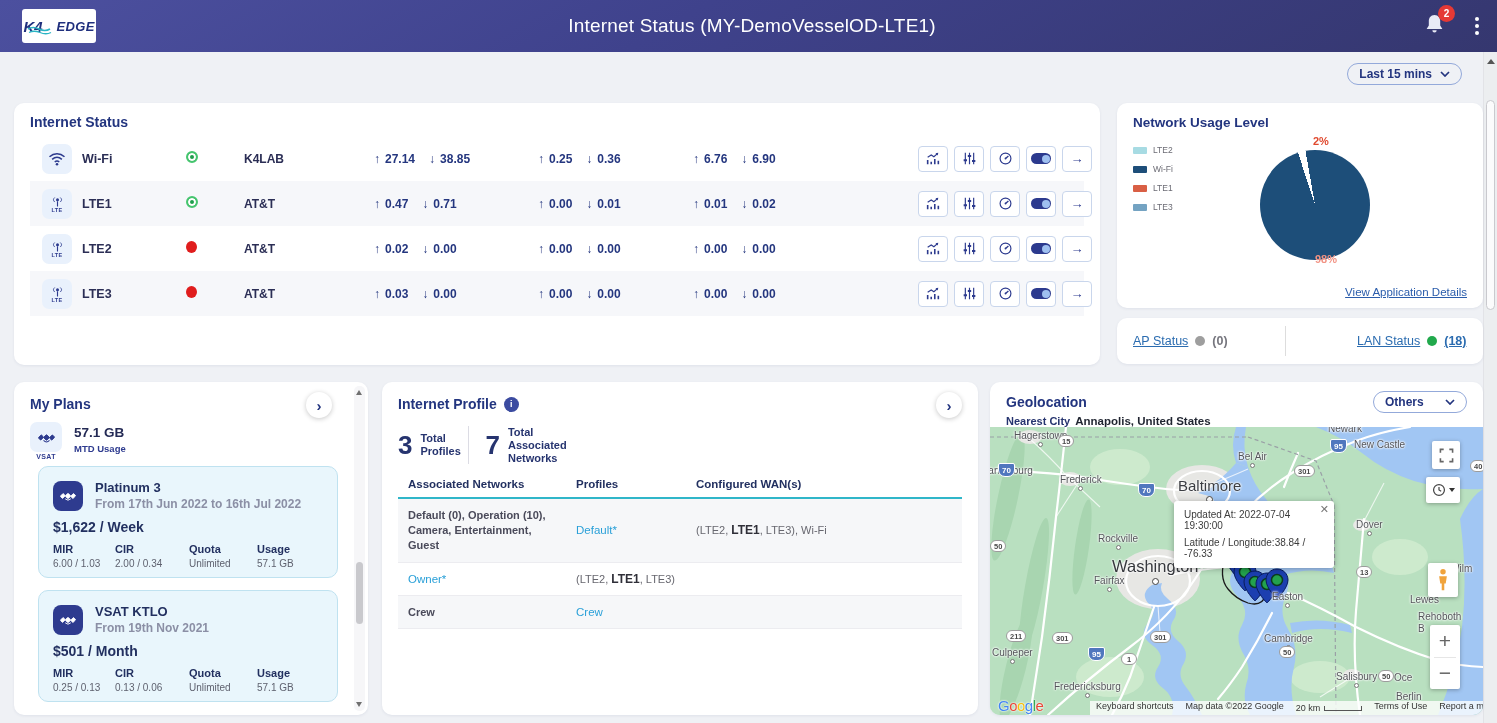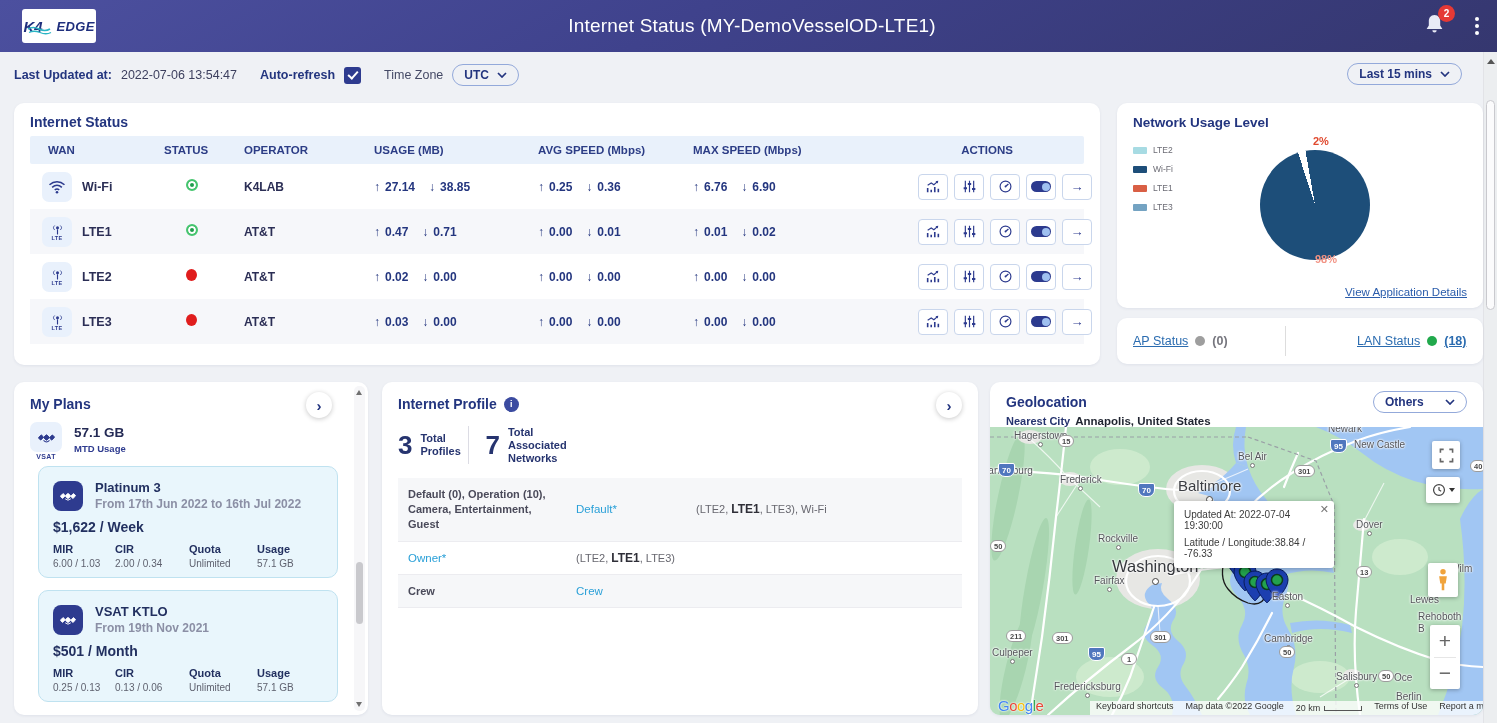--- a/index.html
+++ b/index.html
@@ -221,57 +221,35 @@
         <span class="badge">2</span>
       </div>
       <div class="kebab">
           <i></i>
           <i></i>
           <i></i>
         </div>
     </div>
   </header>
 
-  <div class="toolbar">
-    <span class="lbl-b">Last Updated at:</span>
-    <span class="lbl-v">2022-07-06 13:54:47</span>
-    <span class="lbl-b" style="margin-left:14px">Auto-refresh</span>
-    <span class="cbx"></span>
-    <span class="lbl">Time Zone</span>
-    <span class="pill">
-      <span>UTC</span>
-      <svg width="10" height="6" viewBox="0 0 10 6">
-          <path d="M1 1 L5 5 L9 1" stroke="#23357f" stroke-width="1.7" fill="none"></path>
-        </svg>
-    </span>
-  </div>
   <span class="pill range-pill">
     <span>Last 15 mins</span>
     <svg width="10" height="6" viewBox="0 0 10 6">
         <path d="M1 1 L5 5 L9 1" stroke="#23357f" stroke-width="1.7" fill="none"></path>
       </svg>
   </span>
 
   <div class="pagebar">
     <span class="tri-up"></span>
     <span class="thumb"></span>
   </div>
 
   <section class="card" id="is-card">
     <div class="card-title">Internet Status</div>
     <div class="ist">
-      <div class="ist-row ist-head">
-        <div class="th">WAN</div>
-        <div class="th">STATUS</div>
-        <div class="th">OPERATOR</div>
-        <div class="th">USAGE (MB)</div>
-        <div class="th">AVG SPEED (Mbps)</div>
-        <div class="th">MAX SPEED (Mbps)</div>
-        <div class="th c-act">ACTIONS</div>
-      </div>
       <div class="ist-body">
 
         <div class="ist-row">
           <div class="cell c-wan">
               <span class="wan-ic">
                 <svg width="18" height="16" viewBox="0 0 24 20">
                   <path d="M2 7 C8 1.5 16 1.5 22 7" stroke="#2c3a8e" stroke-width="2" fill="none"></path>
                   <path d="M5.5 10.5 C9.5 7 14.5 7 18.5 10.5" stroke="#2c3a8e" stroke-width="2" fill="none"></path>
                   <path d="M9 14 C10.8 12.4 13.2 12.4 15 14" stroke="#2c3a8e" stroke-width="2" fill="none"></path>
                   <circle cx="12" cy="17" r="1.7" fill="#2c3a8e"></circle>
@@ -677,20 +655,25 @@
       </div>
     <div class="circ-btn" id="ip-chev">›</div>
     <div class="ip-stats">
       <span class="big-num">3</span>
       <span class="stat-lb" style="width:48px">Total Profiles</span>
       <span class="ip-div"></span>
       <span class="big-num">7</span>
       <span class="stat-lb">Total Associated Networks</span>
     </div>
     <div class="ip-table">
+      <div class="ipt-row ipt-head">
+        <div>Associated Networks</div>
+        <div>Profiles</div>
+        <div>Configured WAN(s)</div>
+      </div>
       <div class="ipt-body">
         <div class="ipt-row">
           <div class="net-cell">Default (0), Operation (10), Camera, Entertainment, Guest</div>
           <div class="prof-cell">Default*</div>
           <div class="wan-cell"><span>(LTE2, </span><b>LTE1</b><span>, LTE3), Wi-Fi</span></div>
         </div>
         <div class="ipt-row">
           <div class="prof-cell">Owner*</div>
           <div class="wan-cell"><span>(LTE2, </span><b>LTE1</b><span>, LTE3)</span></div>
         </div>

